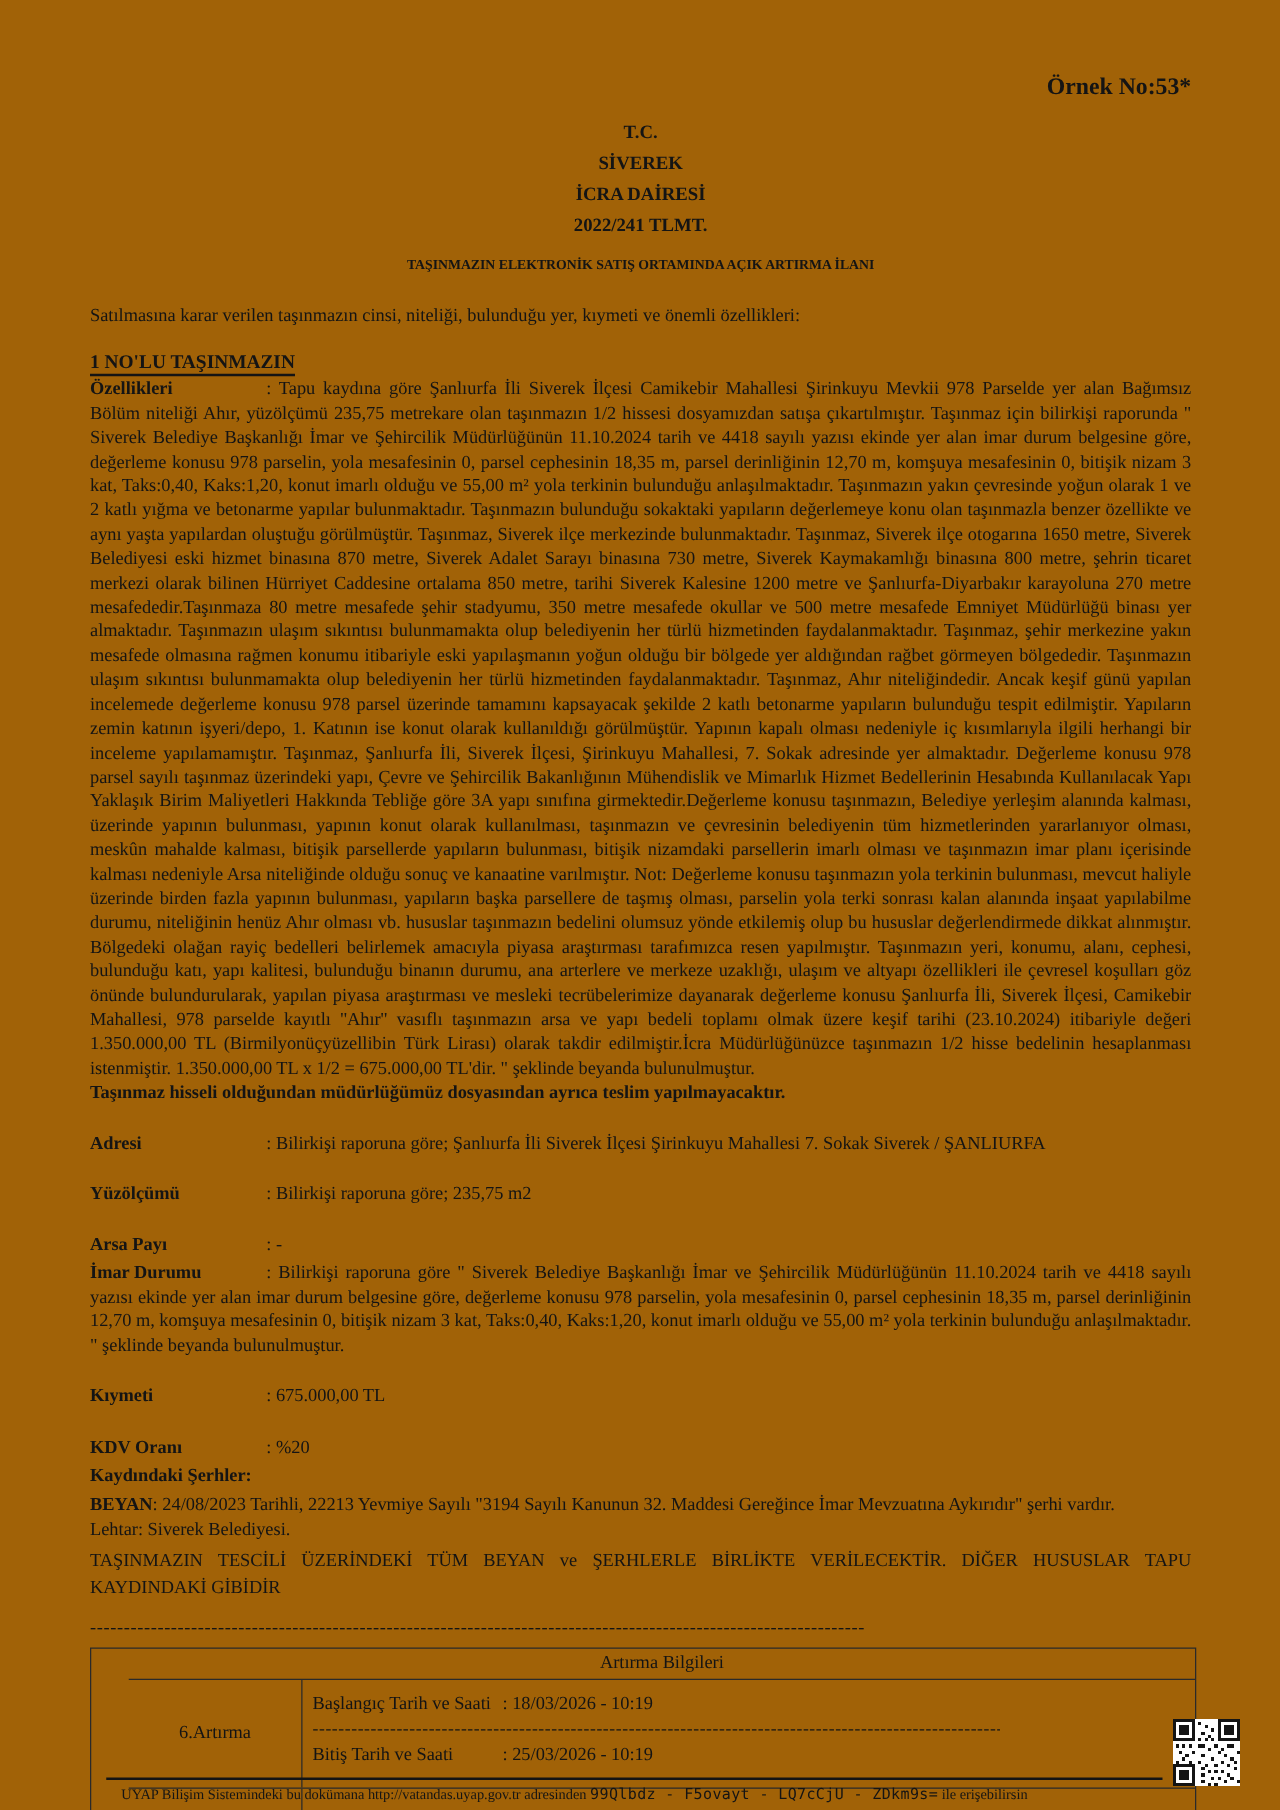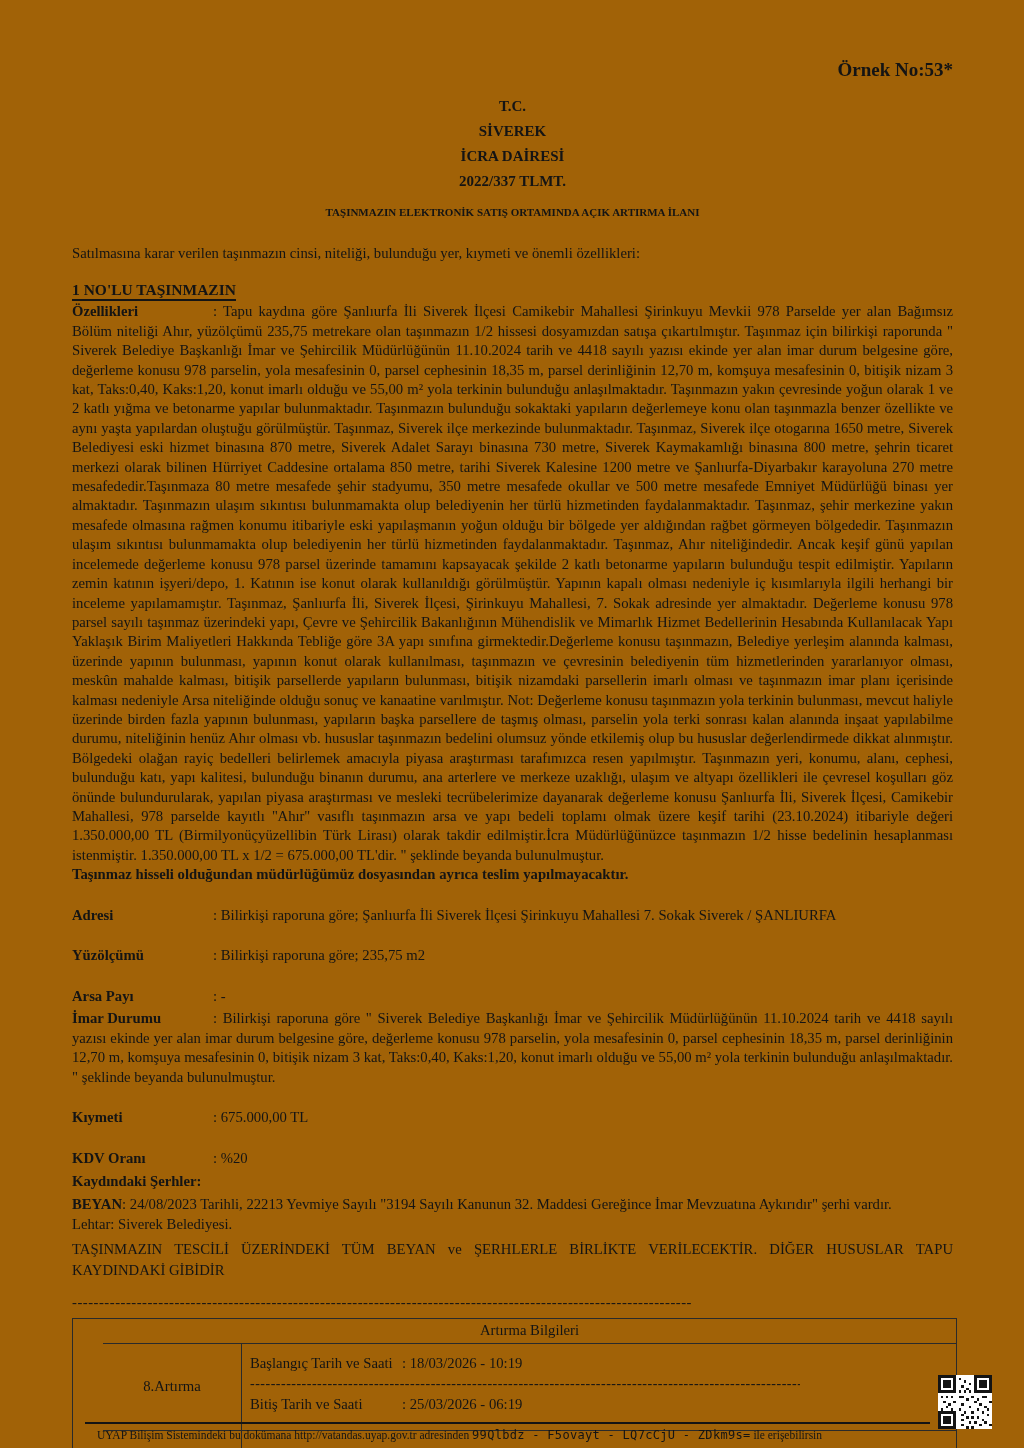--- a/index.html
+++ b/index.html
@@ -51,21 +51,21 @@
 
 <div class="page">
   <div class="content">
 
     <div class="ornek">Örnek No:53*</div>
 
     <div class="center-head">
       <div>T.C.</div>
       <div>SİVEREK</div>
       <div>İCRA DAİRESİ</div>
-      <div>2022/337 TLMT.</div>
+      <div>2022/241 TLMT.</div>
     </div>
 
     <div class="doc-title">TAŞINMAZIN ELEKTRONİK SATIŞ ORTAMINDA AÇIK ARTIRMA İLANI</div>
 
     <div class="intro">Satılmasına karar verilen taşınmazın cinsi, niteliği, bulunduğu yer, kıymeti ve önemli özellikleri:</div>
 
     <div class="sec-head"><span>1 NO'LU TAŞINMAZIN</span></div>
 
     <div class="para"><span class="plabel">Özellikleri</span><span>: Tapu kaydına göre Şanlıurfa İli Siverek İlçesi Camikebir Mahallesi Şirinkuyu Mevkii 978 Parselde yer alan Bağımsız Bölüm niteliği Ahır, yüzölçümü 235,75 metrekare olan taşınmazın 1/2 hissesi dosyamızdan satışa çıkartılmıştır. Taşınmaz için bilirkişi raporunda " Siverek Belediye Başkanlığı İmar ve Şehircilik Müdürlüğünün 11.10.2024 tarih ve 4418 sayılı yazısı ekinde yer alan imar durum belgesine göre, değerleme konusu 978 parselin, yola mesafesinin 0, parsel cephesinin 18,35 m, parsel derinliğinin 12,70 m, komşuya mesafesinin 0, bitişik nizam 3 kat, Taks:0,40, Kaks:1,20, konut imarlı olduğu ve 55,00 m² yola terkinin bulunduğu anlaşılmaktadır. Taşınmazın yakın çevresinde yoğun olarak 1 ve 2 katlı yığma ve betonarme yapılar bulunmaktadır. Taşınmazın bulunduğu sokaktaki yapıların değerlemeye konu olan taşınmazla benzer özellikte ve aynı yaşta yapılardan oluştuğu görülmüştür. Taşınmaz, Siverek ilçe merkezinde bulunmaktadır. Taşınmaz, Siverek ilçe otogarına 1650 metre, Siverek Belediyesi eski hizmet binasına 870 metre, Siverek Adalet Sarayı binasına 730 metre, Siverek Kaymakamlığı binasına 800 metre, şehrin ticaret merkezi olarak bilinen Hürriyet Caddesine ortalama 850 metre, tarihi Siverek Kalesine 1200 metre ve Şanlıurfa-Diyarbakır karayoluna 270 metre mesafededir.Taşınmaza 80 metre mesafede şehir stadyumu, 350 metre mesafede okullar ve 500 metre mesafede Emniyet Müdürlüğü binası yer almaktadır. Taşınmazın ulaşım sıkıntısı bulunmamakta olup belediyenin her türlü hizmetinden faydalanmaktadır. Taşınmaz, şehir merkezine yakın mesafede olmasına rağmen konumu itibariyle eski yapılaşmanın yoğun olduğu bir bölgede yer aldığından rağbet görmeyen bölgededir. Taşınmazın ulaşım sıkıntısı bulunmamakta olup belediyenin her türlü hizmetinden faydalanmaktadır. Taşınmaz, Ahır niteliğindedir. Ancak keşif günü yapılan incelemede değerleme konusu 978 parsel üzerinde tamamını kapsayacak şekilde 2 katlı betonarme yapıların bulunduğu tespit edilmiştir. Yapıların zemin katının işyeri/depo, 1. Katının ise konut olarak kullanıldığı görülmüştür. Yapının kapalı olması nedeniyle iç kısımlarıyla ilgili herhangi bir inceleme yapılamamıştır. Taşınmaz, Şanlıurfa İli, Siverek İlçesi, Şirinkuyu Mahallesi, 7. Sokak adresinde yer almaktadır. Değerleme konusu 978 parsel sayılı taşınmaz üzerindeki yapı, Çevre ve Şehircilik Bakanlığının Mühendislik ve Mimarlık Hizmet Bedellerinin Hesabında Kullanılacak Yapı Yaklaşık Birim Maliyetleri Hakkında Tebliğe göre 3A yapı sınıfına girmektedir.Değerleme konusu taşınmazın, Belediye yerleşim alanında kalması, üzerinde yapının bulunması, yapının konut olarak kullanılması, taşınmazın ve çevresinin belediyenin tüm hizmetlerinden yararlanıyor olması, meskûn mahalde kalması, bitişik parsellerde yapıların bulunması, bitişik nizamdaki parsellerin imarlı olması ve taşınmazın imar planı içerisinde kalması nedeniyle Arsa niteliğinde olduğu sonuç ve kanaatine varılmıştır. Not: Değerleme konusu taşınmazın yola terkinin bulunması, mevcut haliyle üzerinde birden fazla yapının bulunması, yapıların başka parsellere de taşmış olması, parselin yola terki sonrası kalan alanında inşaat yapılabilme durumu, niteliğinin henüz Ahır olması vb. hususlar taşınmazın bedelini olumsuz yönde etkilemiş olup bu hususlar değerlendirmede dikkat alınmıştır. Bölgedeki olağan rayiç bedelleri belirlemek amacıyla piyasa araştırması tarafımızca resen yapılmıştır. Taşınmazın yeri, konumu, alanı, cephesi, bulunduğu katı, yapı kalitesi, bulunduğu binanın durumu, ana arterlere ve merkeze uzaklığı, ulaşım ve altyapı özellikleri ile çevresel koşulları göz önünde bulundurularak, yapılan piyasa araştırması ve mesleki tecrübelerimize dayanarak değerleme konusu Şanlıurfa İli, Siverek İlçesi, Camikebir Mahallesi, 978 parselde kayıtlı ''Ahır'' vasıflı taşınmazın arsa ve yapı bedeli toplamı olmak üzere keşif tarihi (23.10.2024) itibariyle değeri 1.350.000,00 TL (Birmilyonüçyüzellibin Türk Lirası) olarak takdir edilmiştir.İcra Müdürlüğünüzce taşınmazın 1/2 hisse bedelinin hesaplanması istenmiştir. 1.350.000,00 TL x 1/2 = 675.000,00 TL'dir. " şeklinde beyanda bulunulmuştur.</span></div>
 
@@ -100,30 +100,30 @@
     <div class="beyan"><b>BEYAN</b><span>: 24/08/2023 Tarihli, 22213 Yevmiye Sayılı "3194 Sayılı Kanunun 32. Maddesi Gereğince İmar Mevzuatına Aykırıdır" şerhi vardır.</span></div>
     <div class="lehtar">Lehtar: Siverek Belediyesi.</div>
 
     <div class="tescil">TAŞINMAZIN TESCİLİ ÜZERİNDEKİ TÜM BEYAN ve ŞERHLERLE BİRLİKTE VERİLECEKTİR. DİĞER HUSUSLAR TAPU KAYDINDAKİ GİBİDİR</div>
 
     <div class="dashsep">------------------------------------------------------------------------------------------------------------------------------------------------------</div>
 
     <div class="tbl">
       <div class="tbl-head">Artırma Bilgileri</div>
       <div class="tbl-body">
-        <div class="tbl-left">8.Artırma</div>
+        <div class="tbl-left">6.Artırma</div>
         <div class="tbl-right">
           <div class="sched-row">
             <span class="sched-label">Başlangıç Tarih ve Saati</span>
             <span>: 18/03/2026 - 10:19</span>
           </div>
           <div class="cell-dashes">------------------------------------------------------------------------------------------------------------------------------------------------------</div>
           <div class="sched-row">
             <span class="sched-label">Bitiş Tarih ve Saati</span>
-            <span>: 25/03/2026 - 06:19</span>
+            <span>: 25/03/2026 - 10:19</span>
           </div>
         </div>
       </div>
       <div class="tbl-empty">
         <div class="tbl-left"></div>
         <div class="tbl-right"></div>
       </div>
     </div>
 
   </div>

